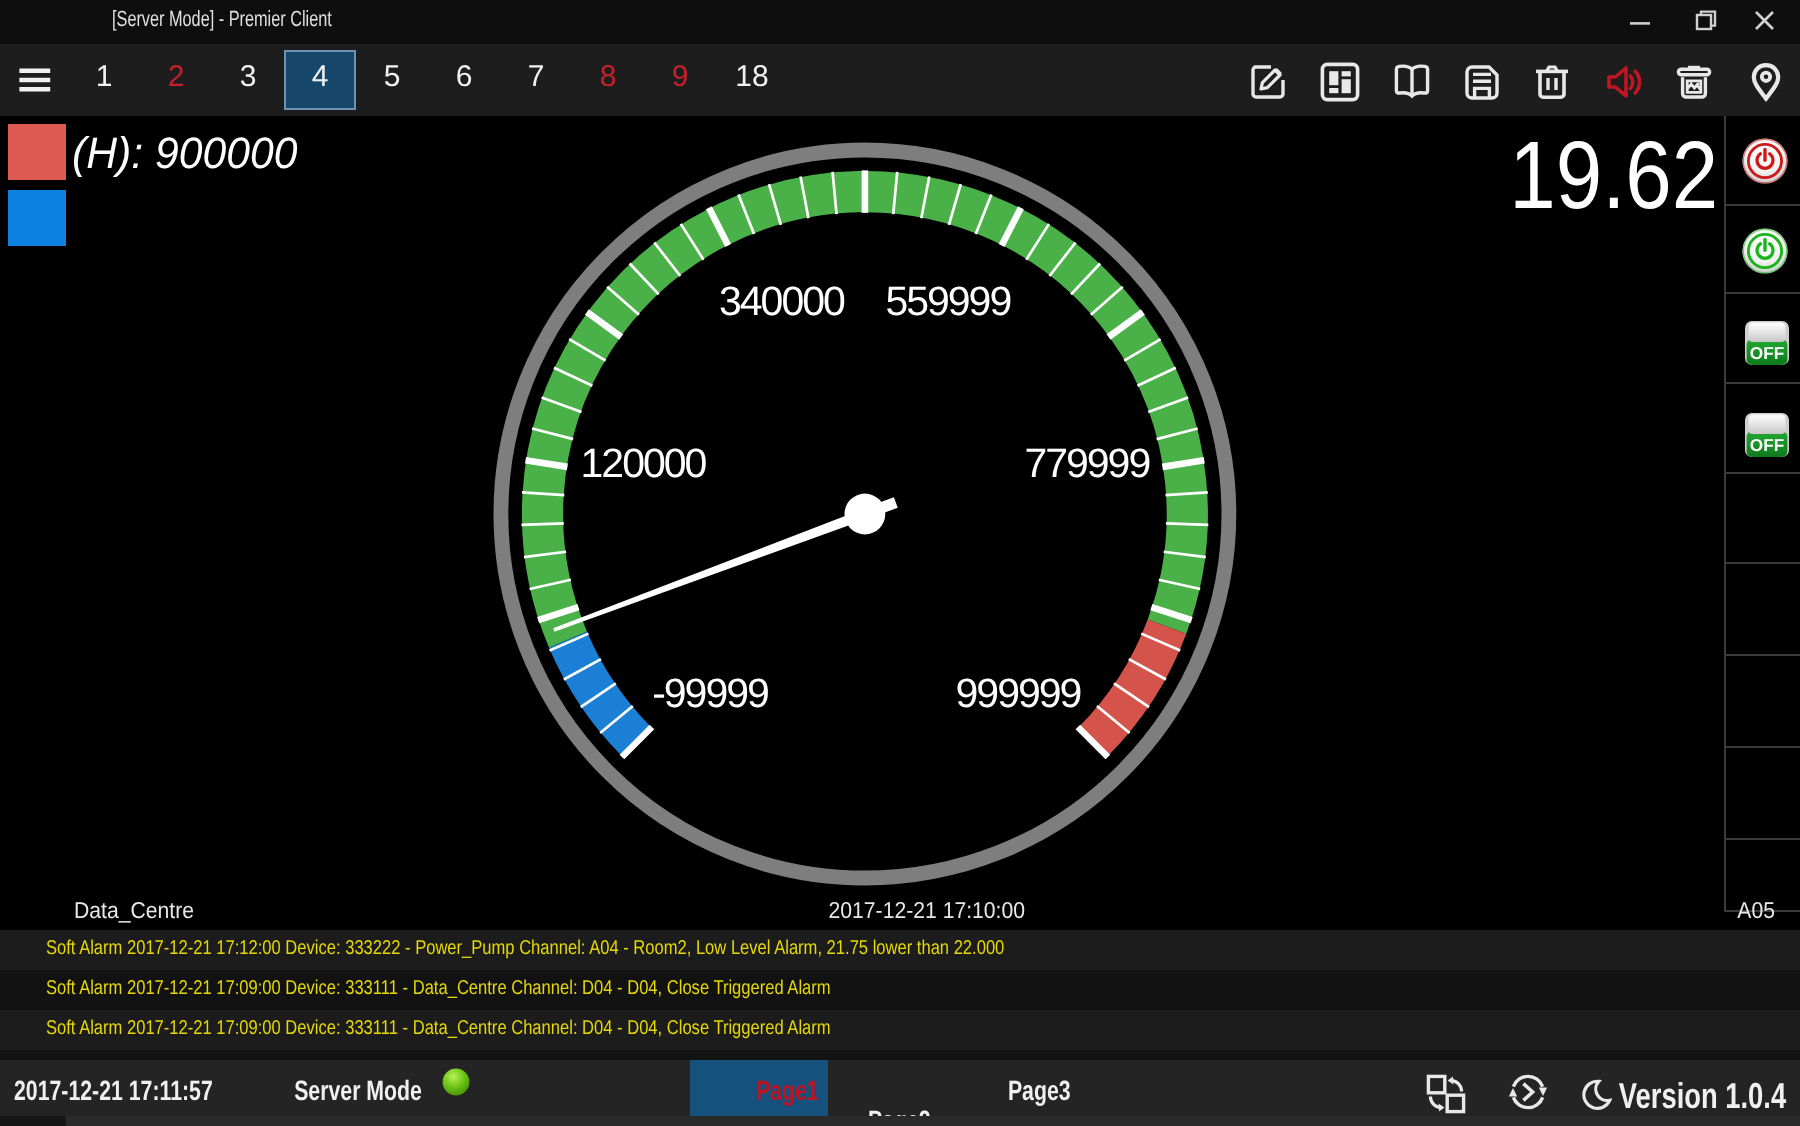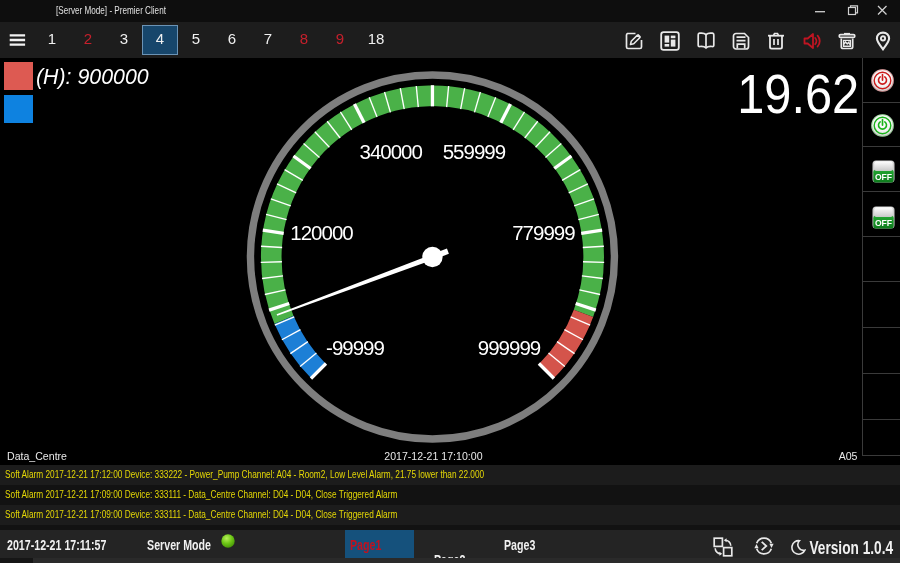--- a/index.html
+++ b/index.html
@@ -8,26 +8,26 @@
 #titlebar .t span { display:inline-block; transform:scaleX(0.74); transform-origin:0 50%; white-space:nowrap; }
 #toolbar { position:absolute; left:0; top:22px; width:900px; height:36px; background:#1d1d1d; }
 .tabnum { position:absolute; top:8px; width:36px; text-align:center; font-size:15px; }
 #tab4 { position:absolute; left:142px; top:2.5px; width:36px; height:30px;
   background:#17466b; border:1px solid #6b93b5; }
 #main { position:absolute; left:0; top:58px; width:900px; height:472px; background:#000; }
 #sidebar { position:absolute; left:862px; top:58px; width:38px; height:397px; border-left:1px solid #3a3a3a; }
 .legsq { position:absolute; left:4px; width:29px; height:28px; }
 .legtx { position:absolute; left:36px; font-size:22px; color:#fff;font-style:italic; }
 .legtx span { display:inline-block; transform:scaleX(0.97); transform-origin:0 50%; white-space:nowrap; }
-#bigval { position:absolute; left:559px; top:61px; width:300px; text-align:right; font-size:56px; color:#fff; }
+#bigval { position:absolute; left:559px; top:61px; width:300px; text-align:right; font-size:48px; color:#fff; }
 #bigval span { display:inline-block; transform:scaleX(0.87); transform-origin:100% 50%; }
-.brow { position:absolute; font-size:11.5px; color:#e8e8e8; top:450px; }
+.brow { position:absolute; font-size:11.5px; color:#e8e8e8; top:450px;margin-left:30px; }
 .brow span { display:inline-block; transform:scaleX(0.92); white-space:nowrap; }
 .alarm { position:absolute; left:0; width:900px; height:20px; font-size:10px; color:#e5d806;
-  line-height:20.5px; padding-left:5px; white-space:nowrap; }
+  line-height:20.5px; padding-left:23px; white-space:nowrap; }
 .alarm span { display:inline-block; transform:scaleX(0.828); transform-origin:0 50%; }
 #statusbar { position:absolute; left:0; top:530px; width:900px; height:28px; background:#242424; color:#fff; }
 .sbt { position:absolute; top:7px; font-size:14px; color:#f0f0f0;font-weight:bold; }
 .sbt span { display:inline-block; transform:scaleX(0.76); white-space:nowrap; }
 #strip { position:absolute; left:0; top:558px; width:900px; height:5px; background:#161616; }
 #strip .s { position:absolute; left:33px; top:0; width:867px; height:5px; background:#2a2a2a; }
 #page1 { position:absolute; left:345px; top:0px; width:69px; height:29.5px; background:#15517c; }
 </style></head><body>
 <div id="titlebar">
  <div class="t"><span>[Server Mode] - Premier Client</span></div>
@@ -256,21 +256,21 @@
 <svg style="position:absolute;left:221px;top:534px" width="14" height="14" viewBox="0 0 14 14">
  <defs>
       <radialGradient id="gdot" cx="0.4" cy="0.3" r="0.8">
         <stop offset="0" stop-color="#b8f05a"></stop>
         <stop offset="0.5" stop-color="#6cc515"></stop>
         <stop offset="1" stop-color="#3f8a05"></stop>
       </radialGradient>
     </defs>
  <circle cx="7" cy="7" r="6.7" fill="url(#gdot)"></circle>
 </svg>
-<div class="sbt" style="left:345px;top:537px;width:69px;text-align:left;color:#c0121f"><span>Page1</span></div>
+<div class="sbt" style="left:345px;top:537px;width:69px;text-align:right;color:#c0121f"><span>Page1</span></div>
 <div class="sbt" style="left:415px;top:552px;width:69px;text-align:center"><span>Page2</span></div>
 <div class="sbt" style="left:485px;top:537px;width:69px;text-align:center"><span>Page3</span></div>
 <svg style="position:absolute;left:710.5px;top:535.0px" width="22" height="22" viewBox="0 0 22 22">
     <rect x="3.2" y="3.2" width="8.2" height="8.2" fill="none" stroke="#e8e8e8" stroke-width="1.7"></rect>
     <rect x="12.6" y="12.6" width="8.2" height="8.2" fill="none" stroke="#e8e8e8" stroke-width="1.7"></rect>
     <path d="M14.2 5.2 a5.6 5.6 0 0 1 5.6 5.6" fill="none" stroke="#e8e8e8" stroke-width="1.6"></path>
     <path d="M15.5 3.2 L12.8 5.3 L15.7 7.2 z" fill="#e8e8e8"></path>
     <path d="M9.8 18.8 a5.6 5.6 0 0 1-5.6-5.6" fill="none" stroke="#e8e8e8" stroke-width="1.6"></path>
     <path d="M8.5 20.8 L11.2 18.7 L8.3 16.8 z" fill="#e8e8e8"></path>
   </svg>

